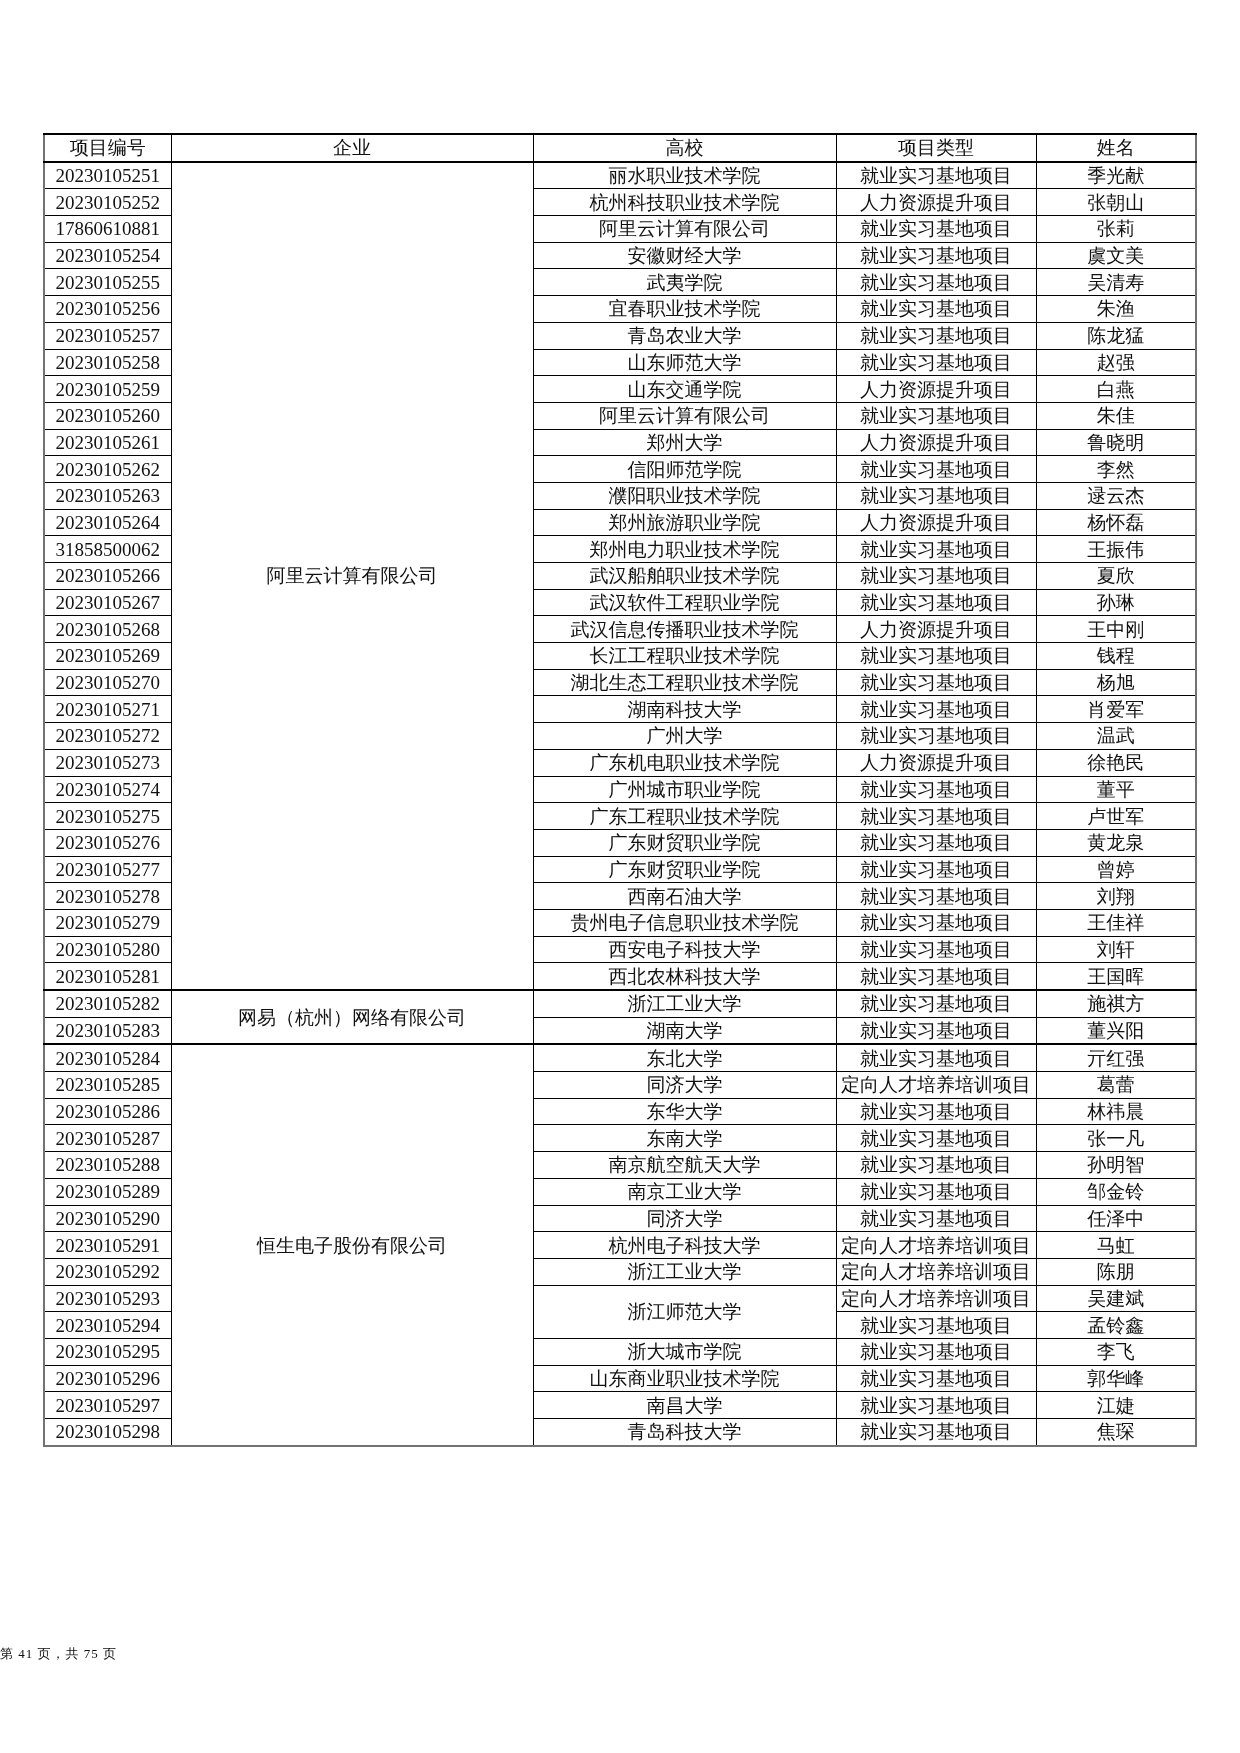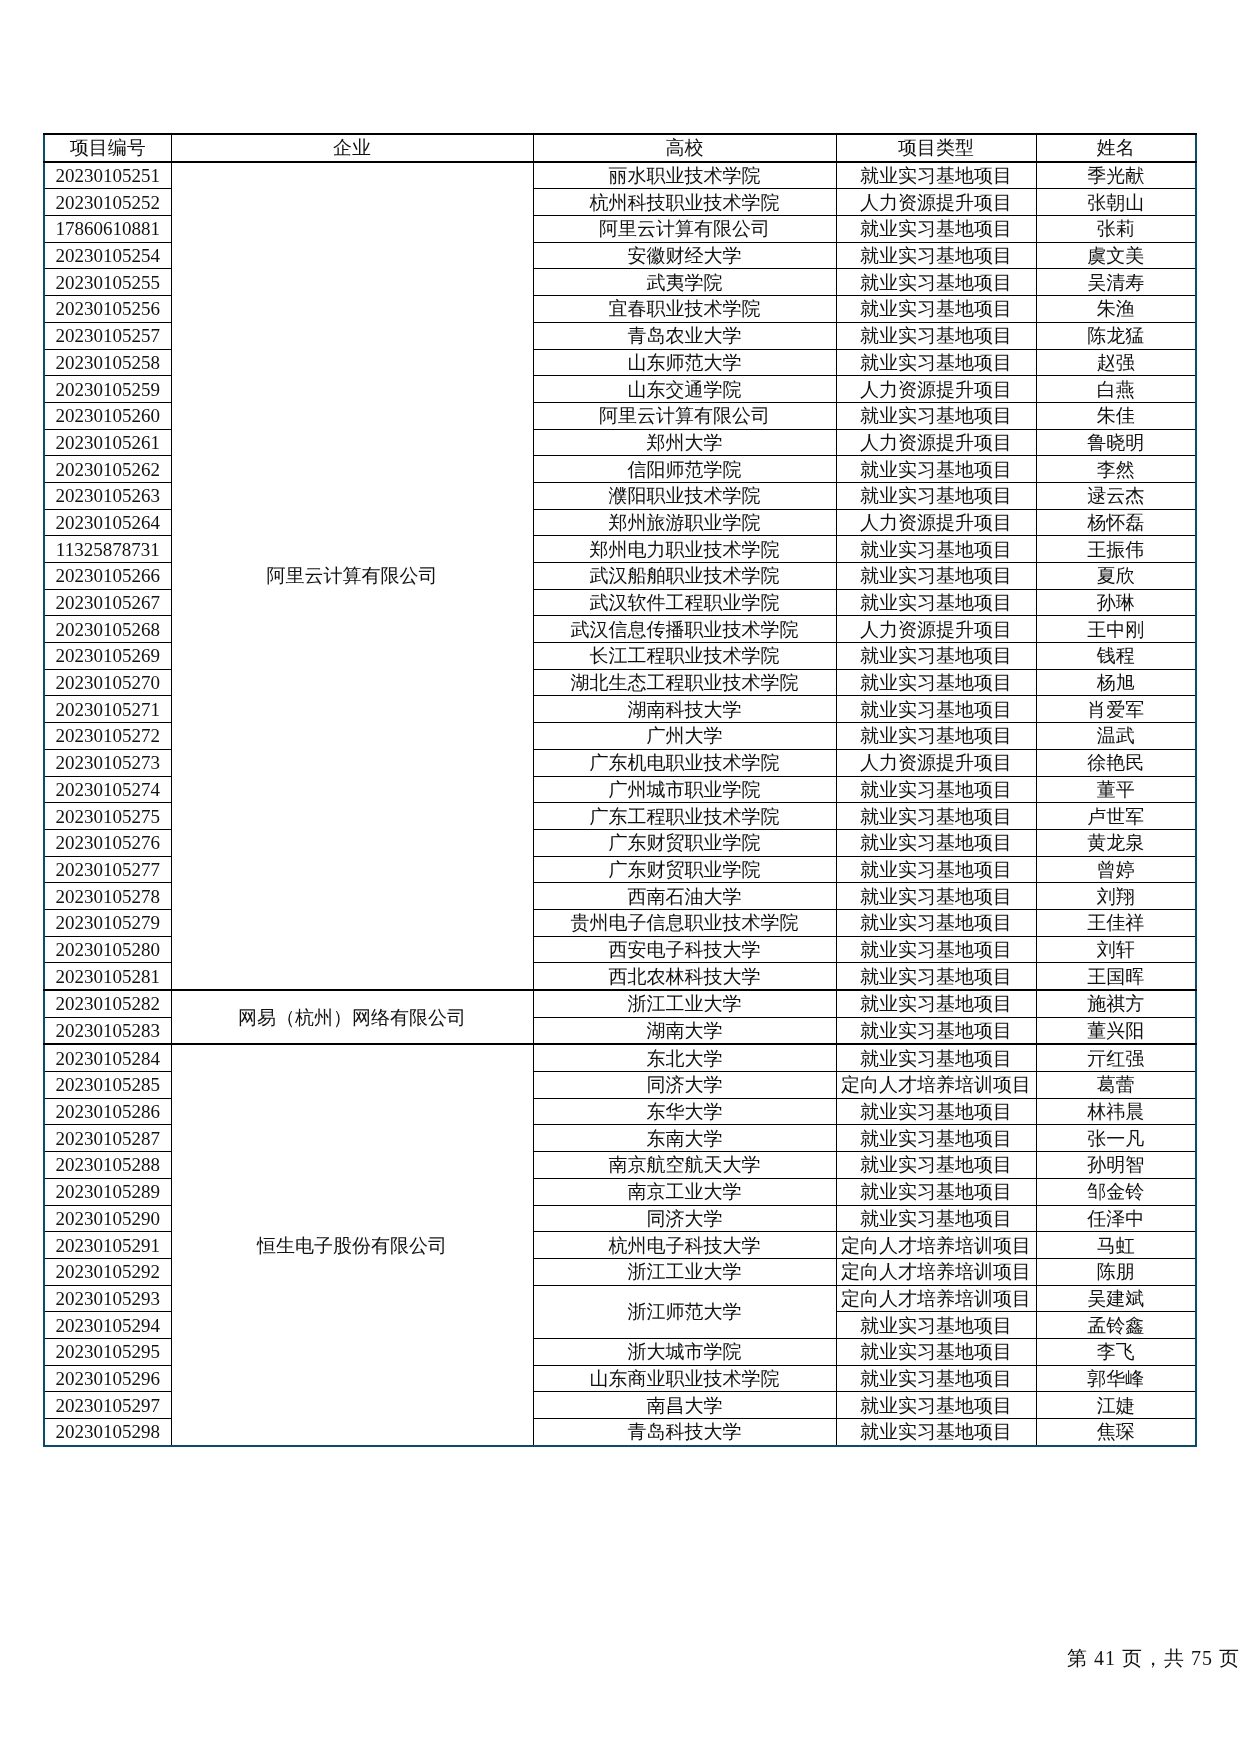--- a/index.html
+++ b/index.html
@@ -35,37 +35,37 @@
     height: 25.7px;
     overflow: hidden;
     white-space: nowrap;
     font-weight: normal;
   }
   table.projects thead th {
     border-bottom: 2px solid #000000;
     border-top: 2px solid #000000;
   }
   table.projects {
-    border: 2px solid #0c4a6e;
+    border: 2px solid #737373;
   }
   table.projects tr.group-start td {
     border-top: 2px solid #000000;
   }
   table.projects col.c-id   { width: 127px; }
   table.projects col.c-comp { width: 362px; }
   table.projects col.c-uni  { width: 303px; }
   table.projects col.c-type { width: 200px; }
   table.projects col.c-name { width: 160px; }
   .footer {
     position: absolute;
     top: 1645px;
     left: 0;
     width: 100%;
-    text-align: right;
-    font-size: 20px;
+    text-align: left;
+    font-size: 13px;
     letter-spacing: 1px;
     color: #111111;
   }
 </style>
 </head>
 <body>
 
 <div class="page">
 
   <table class="projects">
@@ -165,21 +165,21 @@
           <td>就业实习基地项目</td>
           <td>逯云杰</td>
         </tr>
         <tr>
           <td>20230105264</td>
           <td>郑州旅游职业学院</td>
           <td>人力资源提升项目</td>
           <td>杨怀磊</td>
         </tr>
         <tr>
-          <td>11325878731</td>
+          <td>31858500062</td>
           <td>郑州电力职业技术学院</td>
           <td>就业实习基地项目</td>
           <td>王振伟</td>
         </tr>
         <tr>
           <td>20230105266</td>
           <td>武汉船舶职业技术学院</td>
           <td>就业实习基地项目</td>
           <td>夏欣</td>
         </tr>

